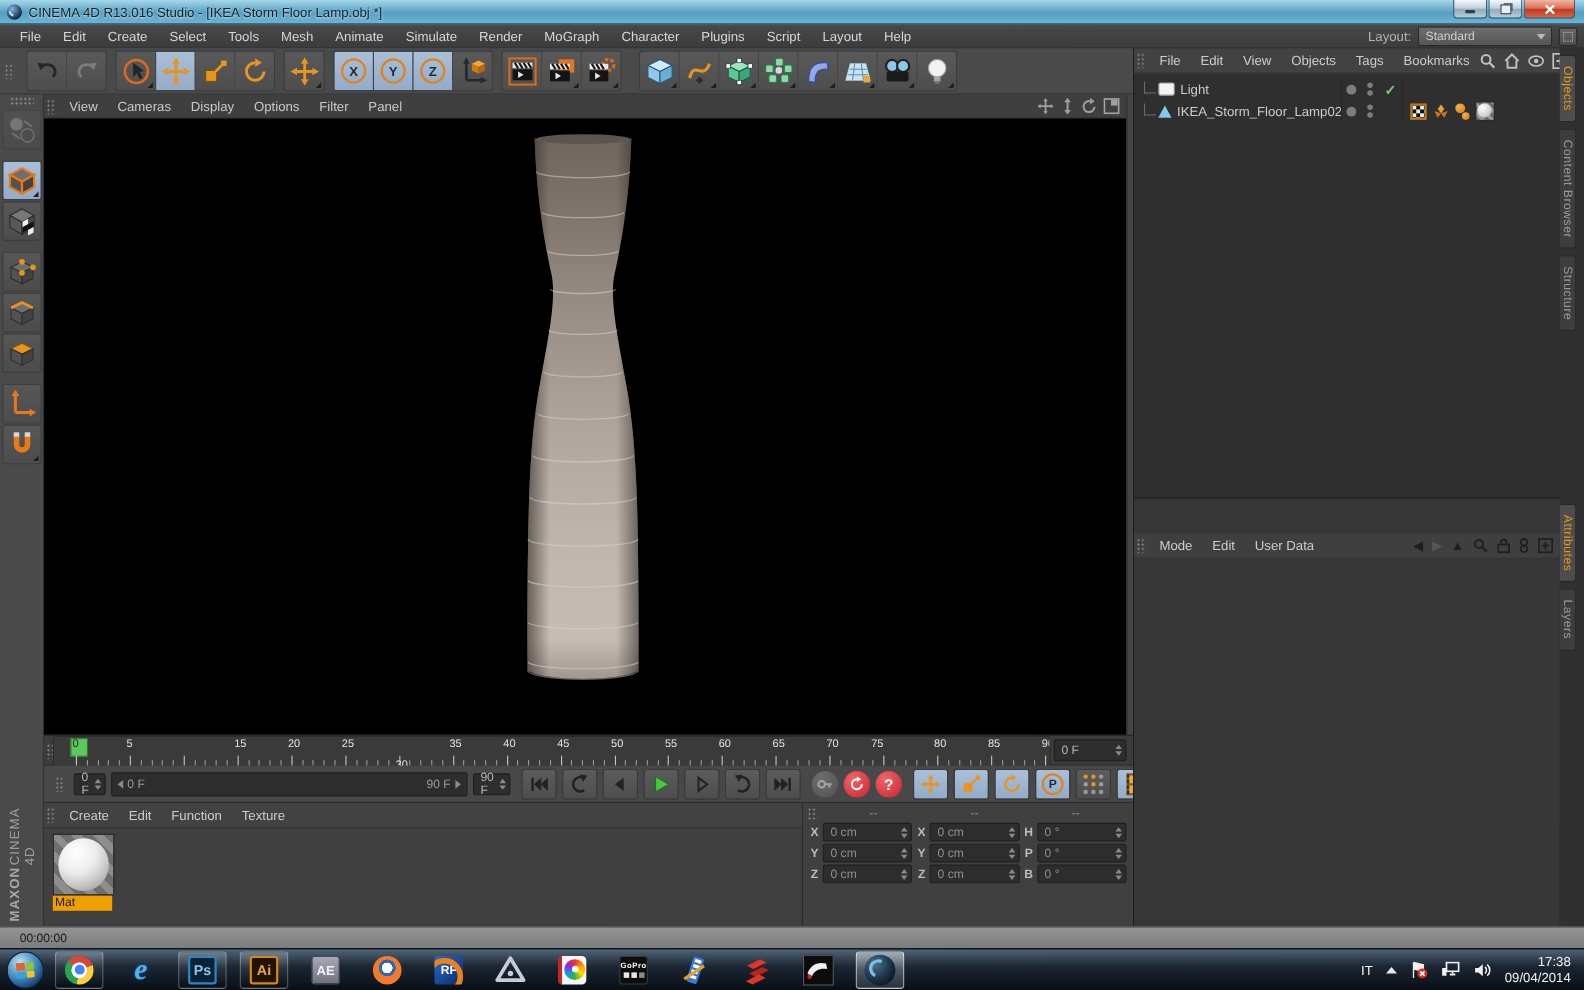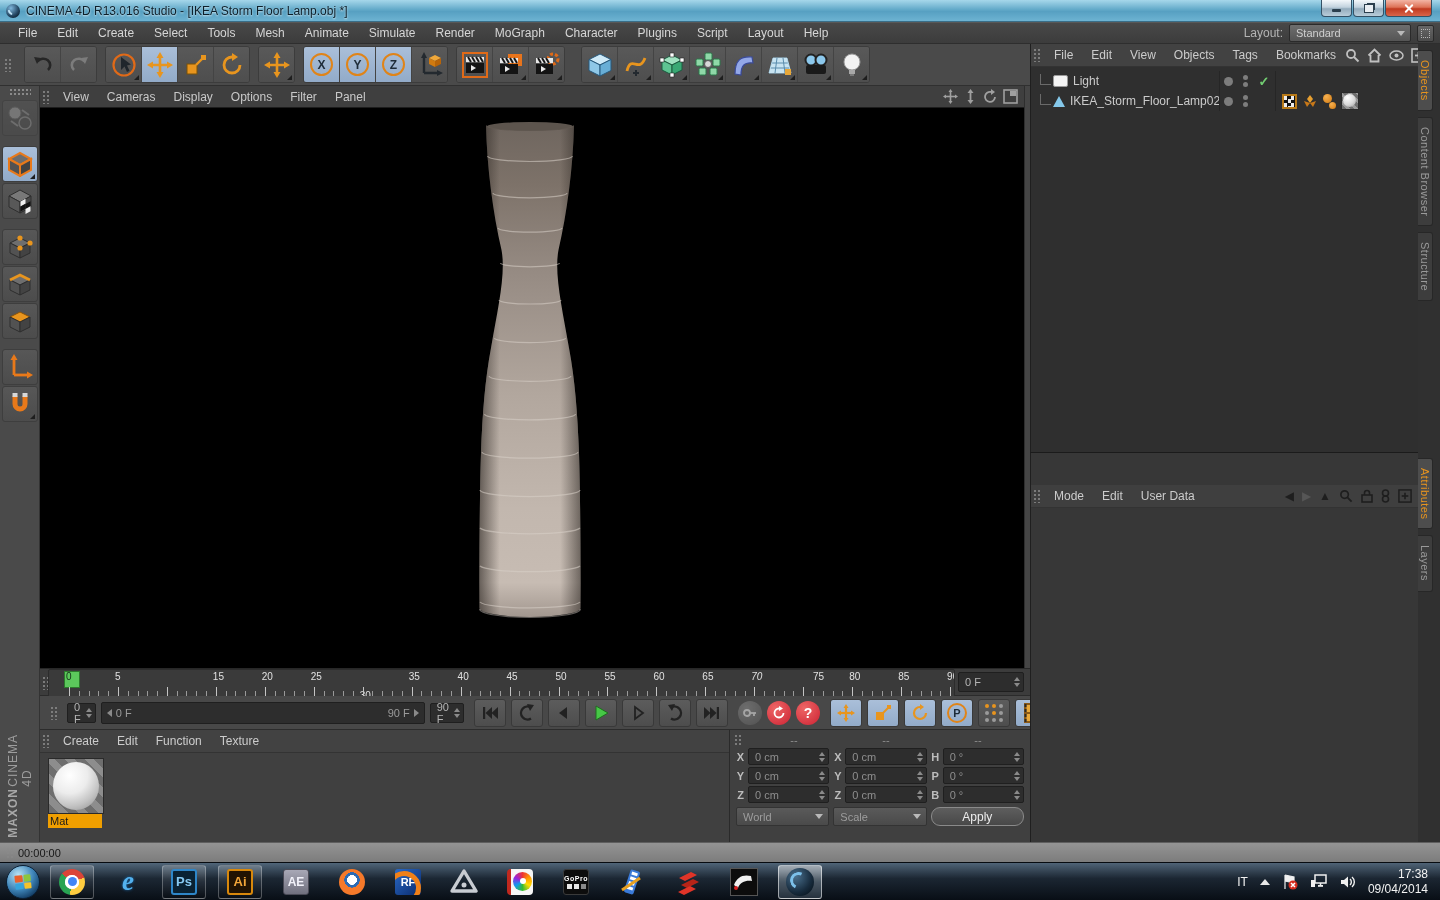--- a/index.html
+++ b/index.html
@@ -674,22 +674,22 @@
       <span class="ruler-num" style="left: 215.8px;">20</span>
       <span class="ruler-num" style="left: 264.75px;">25</span>
       <span class="ruler-num" style="left: 313.7px; margin-top: 19px;">30</span>
       <span class="ruler-num" style="left: 362.65px;">35</span>
       <span class="ruler-num" style="left: 411.6px;">40</span>
       <span class="ruler-num" style="left: 460.55px;">45</span>
       <span class="ruler-num" style="left: 509.5px;">50</span>
       <span class="ruler-num" style="left: 558.45px;">55</span>
       <span class="ruler-num" style="left: 607.4px;">60</span>
       <span class="ruler-num" style="left: 656.35px;">65</span>
-      <span class="ruler-num" style="left: 705.3px; font-style: italic;">70</span>
-      <span class="ruler-num" style="left: 767px; text-align: right;">75</span>
+      <span class="ruler-num" style="left: 705.3px;">70</span>
+      <span class="ruler-num" style="left: 746px; text-align: right;">75</span>
       <span class="ruler-num" style="left: 803.2px;">80</span>
       <span class="ruler-num" style="left: 852.15px;">85</span>
       <span class="ruler-num" style="left: 901.1px;">90</span>
       <i class="rtick major" style="left: 20px;"></i>
       <i class="rtick" style="left: 29.79px;"></i>
       <i class="rtick" style="left: 39.58px;"></i>
       <i class="rtick" style="left: 49.37px;"></i>
       <i class="rtick" style="left: 59.16px;"></i>
       <i class="rtick major" style="left: 68.95px;"></i>
       <i class="rtick" style="left: 78.74px;"></i>
@@ -1049,33 +1049,20 @@
         <span class="clabel">B</span>
       <div class="input-dark">
           <span>0 °</span>
           <span class="spin">
             <i class="up"></i>
             <i class="dn"></i>
           </span>
         </div>
       </div>
   </div>
-  <div class="cfoot">
-    <div class="csel">
-        <span>World</span>
-        <i class="dd-arrow" style="top:6px;"></i>
-      </div>
-    <div class="csel">
-        <span>Scale</span>
-        <i class="dd-arrow" style="top:6px;"></i>
-      </div>
-    <div class="apply">
-        <span>Apply</span>
-      </div>
-  </div>
 </div>
 
 <div class="abs objects">
   <div class="pmenu">
     <div class="grip"></div>
     <span class="mi">File</span>
     <span class="mi">Edit</span>
     <span class="mi">View</span>
     <span class="mi">Objects</span>
     <span class="mi">Tags</span>

